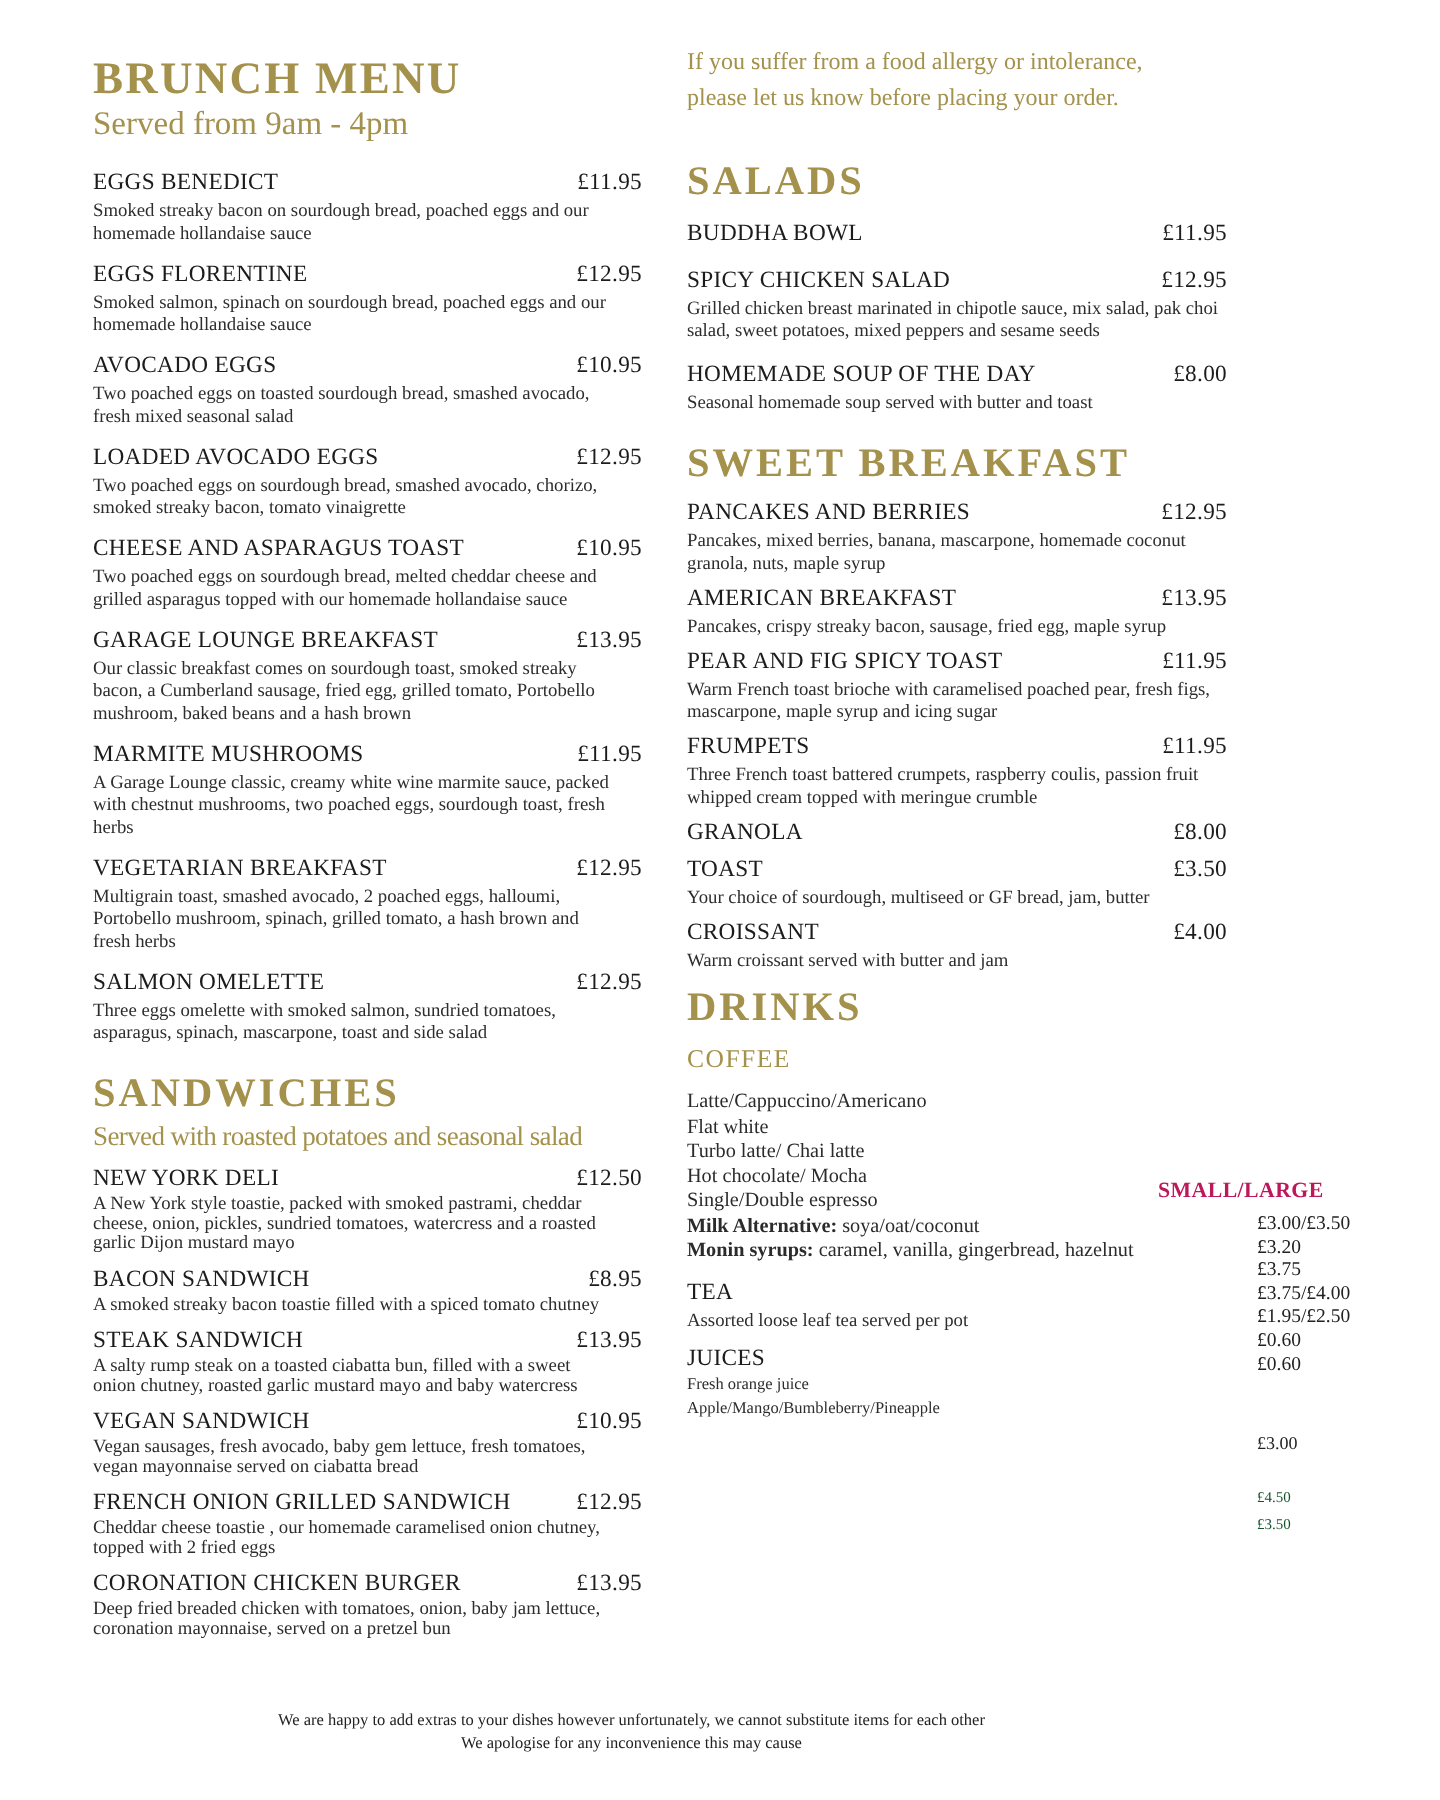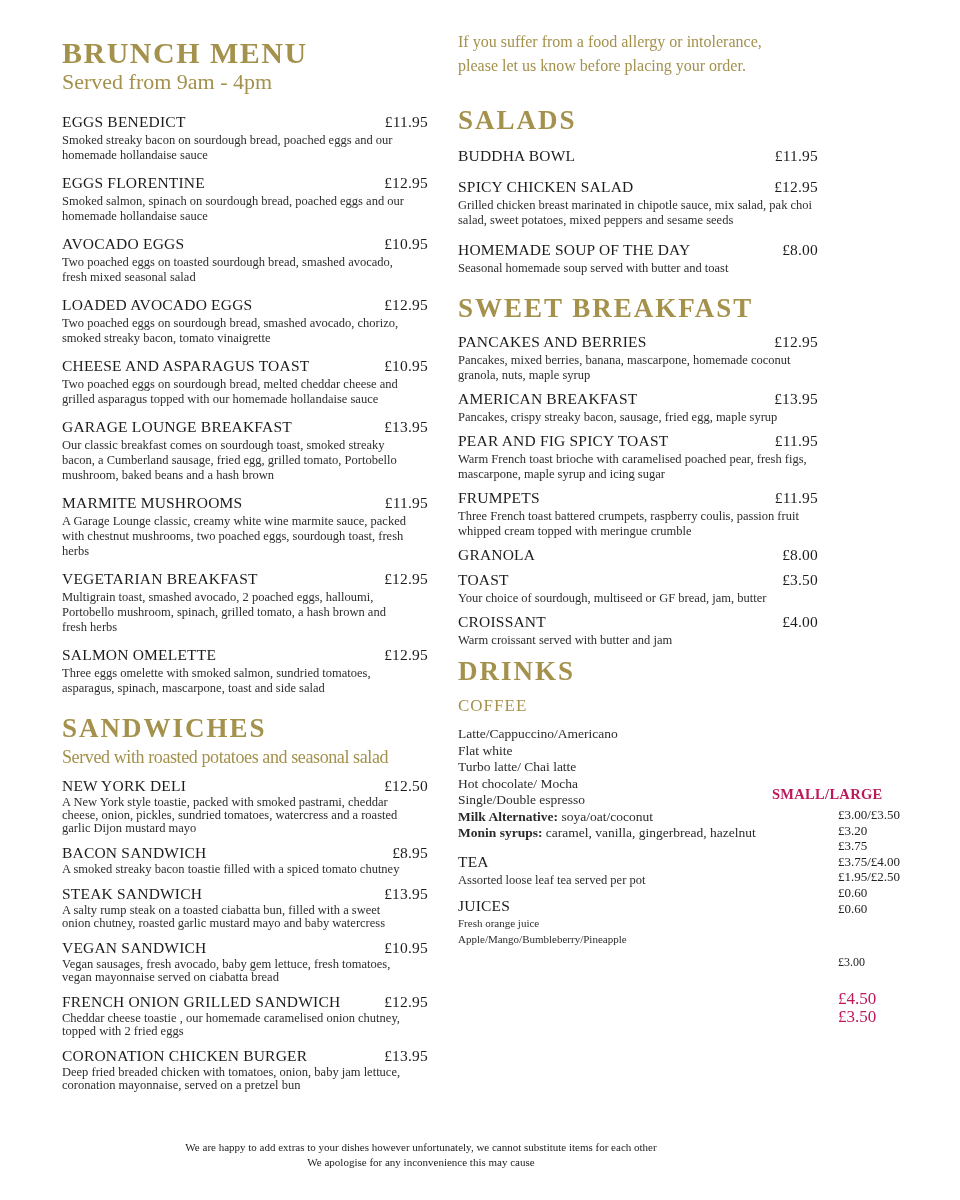--- a/index.html
+++ b/index.html
@@ -44,21 +44,21 @@
   .coffee-heading{font-size:17px;font-weight:normal;color:var(--accent);letter-spacing:1px;margin-top:8px;line-height:24px;}
   .coffee-list{margin-top:8px;font-size:13.5px;line-height:16.5px;color:#2b2b2b;}
   .bold{font-weight:bold;}
   .tea-block{margin-top:10px;}
   .juices-block{margin-top:8px;}
   .drink-desc-line{font-size:11px;line-height:16px;color:#2d2d2d;}
 
   .size-header{position:absolute;left:772px;top:786px;font-size:14.5px;font-weight:bold;letter-spacing:0.3px;color:#be185d;}
   .coffee-prices{position:absolute;left:838px;top:807px;font-size:13px;line-height:15.6px;color:#222;}
   .tea-price{position:absolute;left:838px;top:955px;font-size:12px;color:#222;}
-  .juice-prices{position:absolute;left:838px;top:990px;font-size:17px;line-height:18px;color:#be185d;}
+  .juice-prices{position:absolute;left:838px;top:990px;font-size:10px;line-height:18px;color:#14532d;}
 
   .footer{position:absolute;left:0;top:1140px;width:842px;text-align:center;font-size:11px;line-height:15px;color:#222;}
 </style>
 </head>
 <body style="--accent: #a3914c;">
 
 <div class="col-left">
   <div class="page-title">BRUNCH MENU</div>
   <div class="page-subtitle">Served from 9am - 4pm</div>
 

